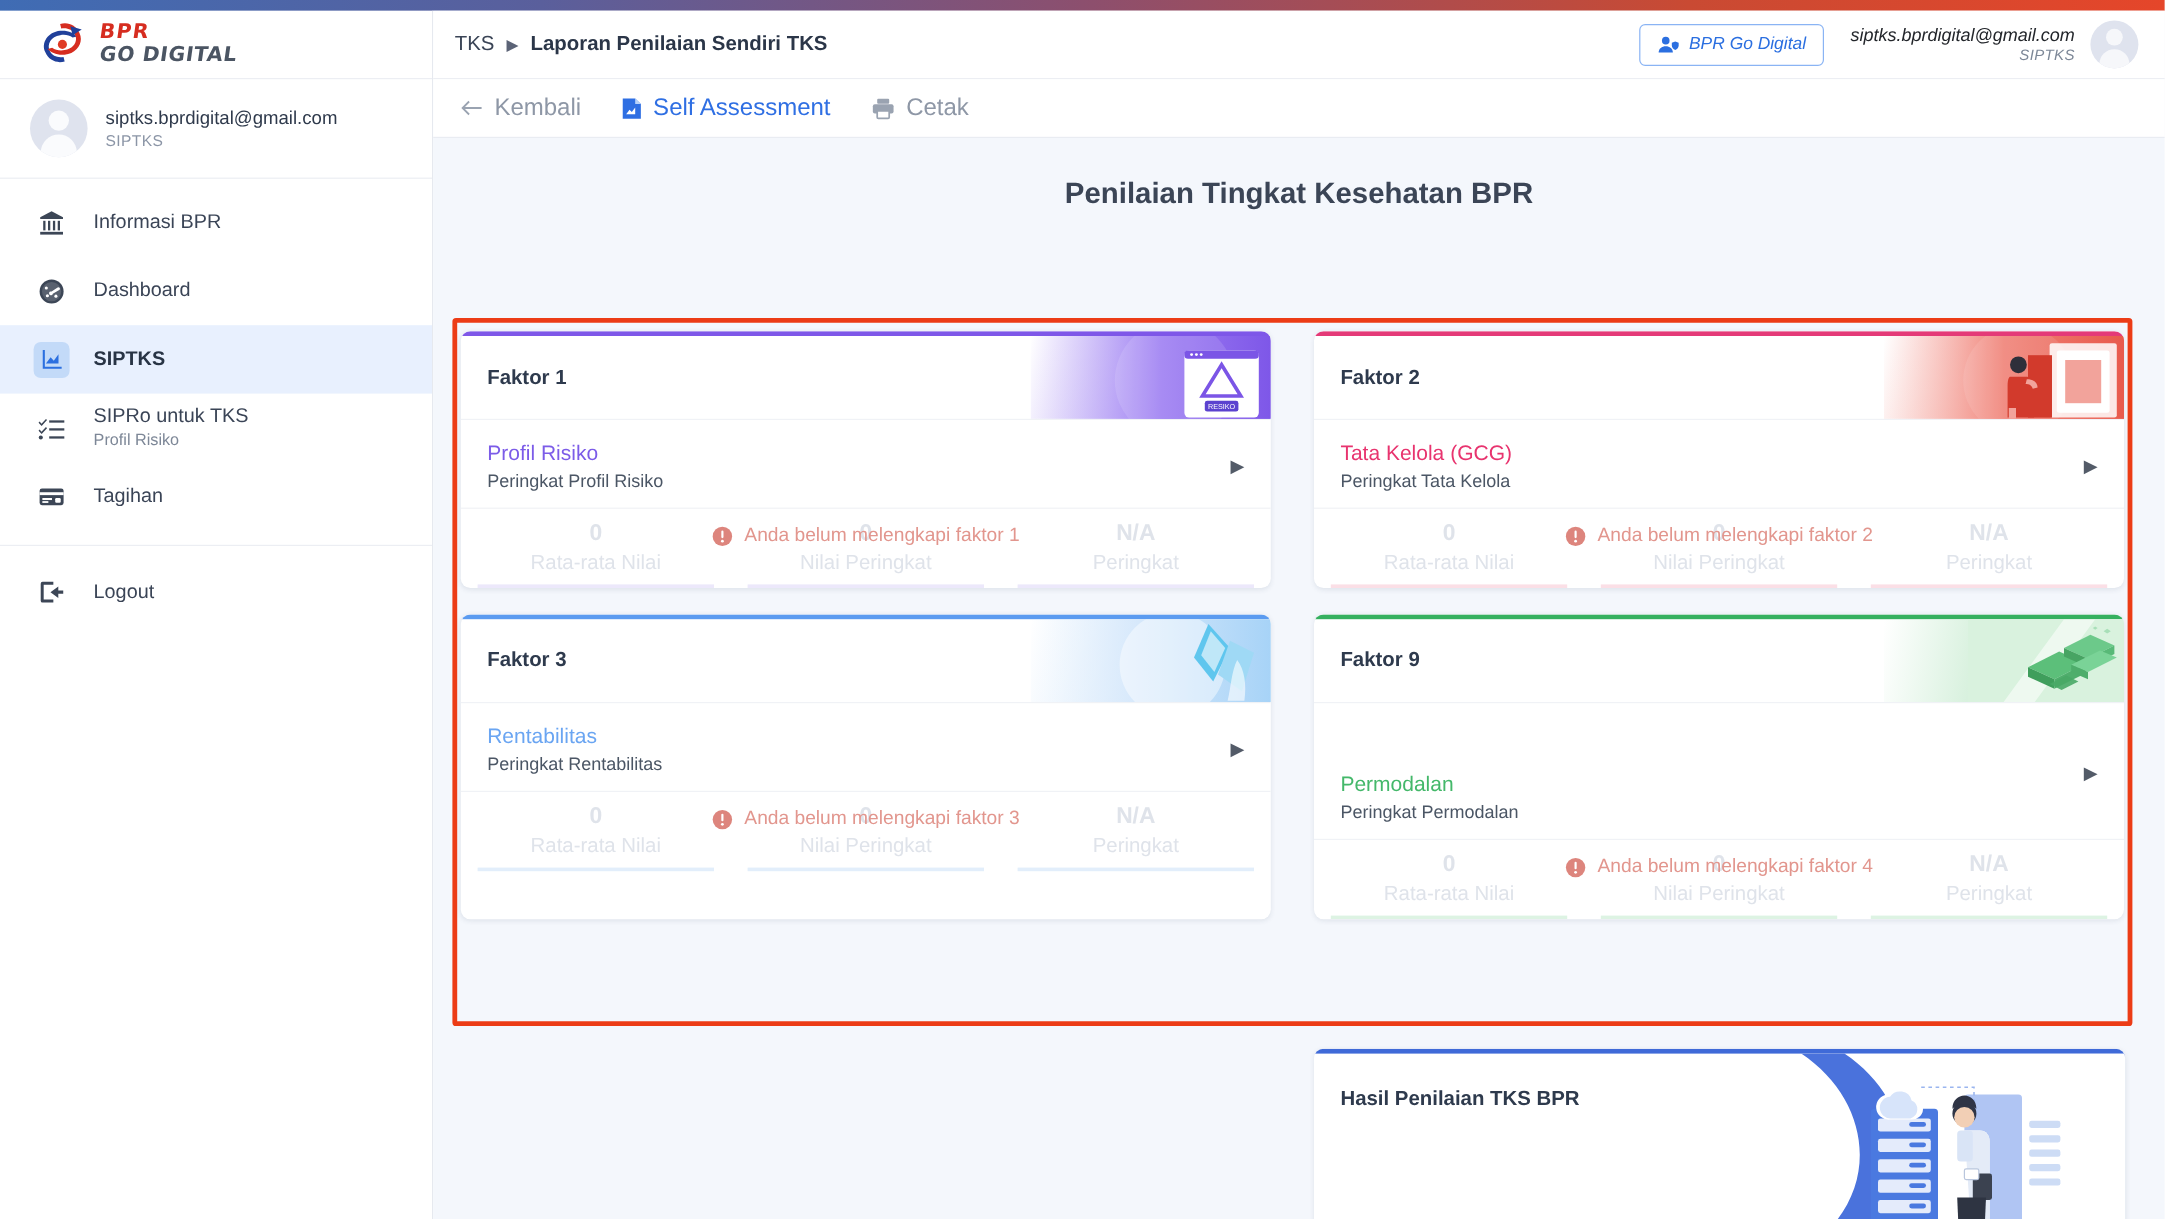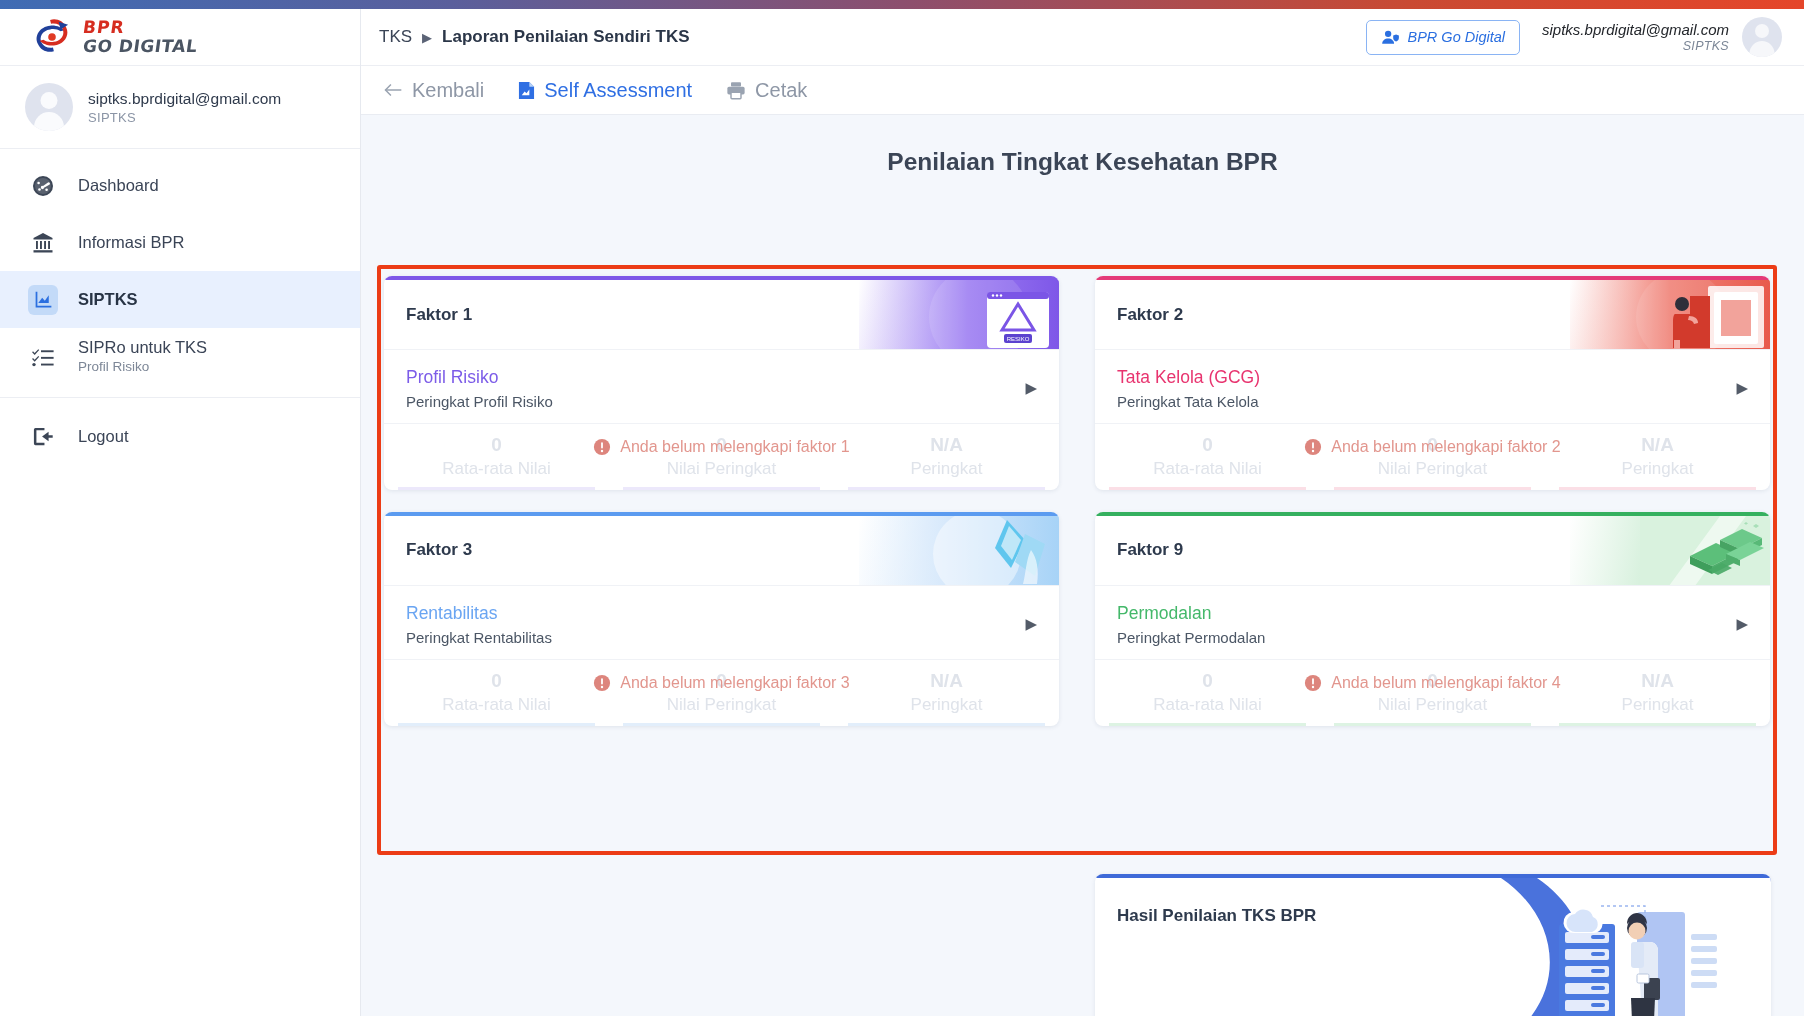--- a/index.html
+++ b/index.html
@@ -181,21 +181,21 @@
   .t2 .card-factor-name { color: #e8346f; }
   .t2 .stat-bar { background: #fbdfe6; }
   .t2 .card-art { background: linear-gradient(100deg, rgba(255,255,255,0) 0%, #f07a6f 55%, #ea5a4c 100%); }
 
   .t3 .card-top { background: #5b9bf0; }
   .t3 .card-factor-name { color: #6aa5f2; }
   .t3 .stat-bar { background: #e2eefb; }
   .t3 .card-art { background: linear-gradient(100deg, rgba(255,255,255,0) 0%, #cfe5fb 45%, #9ccff7 100%); }
 
   .t4 .card-top { background: #35b05f; }
-  .t4 .card-factor-name { color: #44b86a; }
+  .t4 .card-factor-name { color: #44b86a; margin-top: 40px; }
   .t4 .stat-bar { background: #ddf3e3; }
   .t4 .card-art { background: linear-gradient(100deg, rgba(255,255,255,0) 0%, #d8f1de 38%, #cfeed8 100%); }
 
   .stat-val, .stat-lbl { color: #dfe3ea; }
 
   
   .result-card {
     position: absolute; left: 734px; top: 865px; width: 676px; height: 170px;
     background: #fff; border-radius: 8px; overflow: hidden;
     box-shadow: 0 1px 4px rgba(40,60,90,.10);
@@ -229,47 +229,47 @@
 
     <div class="side-user">
       <div class="avatar-circle"></div>
       <div class="side-user-txt">
         <div class="side-user-mail">siptks.bprdigital@gmail.com</div>
         <div class="side-user-role">SIPTKS</div>
       </div>
     </div>
 
     <div class="nav">
+
+      <div class="nav-item">
+        <span class="nav-ico">
+          <svg width="24" height="24" viewBox="0 0 24 24" fill="currentColor">
+            <path d="M12 2L2.5 7v1.6h19V7L12 2z"></path>
+            <rect x="5" y="10" width="1.9" height="8"></rect>
+            <rect x="9" y="10" width="1.9" height="8"></rect>
+            <rect x="13.1" y="10" width="1.9" height="8"></rect>
+            <rect x="17.1" y="10" width="1.9" height="8"></rect>
+            <rect x="2.5" y="19.2" width="19" height="2.3"></rect>
+          </svg>
+        </span>
+        <span class="nav-label">Informasi BPR</span>
+      </div>
 
       <div class="nav-item">
         <span class="nav-ico">
           <svg width="24" height="24" viewBox="0 0 24 24" fill="currentColor">
             <circle cx="12" cy="12" r="10"></circle>
             <circle cx="12" cy="12" r="8" fill="#fff" opacity=".15"></circle>
             <path d="M12 12l5-3.5a1.3 1.3 0 011.7 1.9L13 13.8A1.6 1.6 0 1112 12z" fill="#fff"></path>
             <circle cx="7.6" cy="9" r="1.3" fill="#fff"></circle>
             <circle cx="8.5" cy="15.5" r="1.3" fill="#fff"></circle>
             <circle cx="15.6" cy="15.8" r="1.3" fill="#fff"></circle>
           </svg>
         </span>
         <span class="nav-label">Dashboard</span>
-      </div>
-
-      <div class="nav-item">
-        <span class="nav-ico">
-          <svg width="24" height="24" viewBox="0 0 24 24" fill="currentColor">
-            <path d="M12 2L2.5 7v1.6h19V7L12 2z"></path>
-            <rect x="5" y="10" width="1.9" height="8"></rect>
-            <rect x="9" y="10" width="1.9" height="8"></rect>
-            <rect x="13.1" y="10" width="1.9" height="8"></rect>
-            <rect x="17.1" y="10" width="1.9" height="8"></rect>
-            <rect x="2.5" y="19.2" width="19" height="2.3"></rect>
-          </svg>
-        </span>
-        <span class="nav-label">Informasi BPR</span>
       </div>
 
       <div class="nav-item active">
         <span class="nav-ico">
           <svg width="21" height="21" viewBox="0 0 24 24" fill="currentColor">
             <path d="M3 3h2v16h16v2H3V3z"></path>
             <path d="M6 16l4.5-6 3 3.3L18 7v9H6z"></path>
           </svg>
         </span>
         <span class="nav-label">SIPTKS</span>
@@ -285,20 +285,32 @@
             <circle cx="3" cy="19.6" r="1.7"></circle>
             <rect x="10" y="18.6" width="12.6" height="1.9"></rect>
           </svg>
         </span>
         <span class="nav-stack">
           <span class="nav-label">SIPRo untuk TKS</span>
           <span class="nav-sub">Profil Risiko</span>
         </span>
       </div>
 
+      <div class="nav-item">
+        <span class="nav-ico">
+          <svg width="24" height="24" viewBox="0 0 24 24" fill="currentColor">
+            <rect x="2" y="5" width="20" height="14" rx="2"></rect>
+            <rect x="2" y="8.2" width="20" height="2.4" fill="#fff"></rect>
+            <rect x="4.3" y="13" width="8" height="1.7" fill="#fff"></rect>
+            <rect x="4.3" y="15.6" width="5" height="1.5" fill="#fff"></rect>
+            <rect x="15" y="13" width="4.6" height="4" rx="1" fill="#fff"></rect>
+          </svg>
+        </span>
+        <span class="nav-label">Tagihan</span>
+      </div>
 
       <div class="nav-divider"></div>
 
       <div class="nav-item">
         <span class="nav-ico">
           <svg width="23" height="23" viewBox="0 0 24 24" fill="currentColor">
             <path d="M10.5 12l6.8-5v3.6h4.3v2.8H17.3V17z"></path>
             <path d="M13 3H3.6A1.6 1.6 0 002 4.6v14.8A1.6 1.6 0 003.6 21H13v-2.6H4.6V5.6H13z"></path>
           </svg>
         </span>

